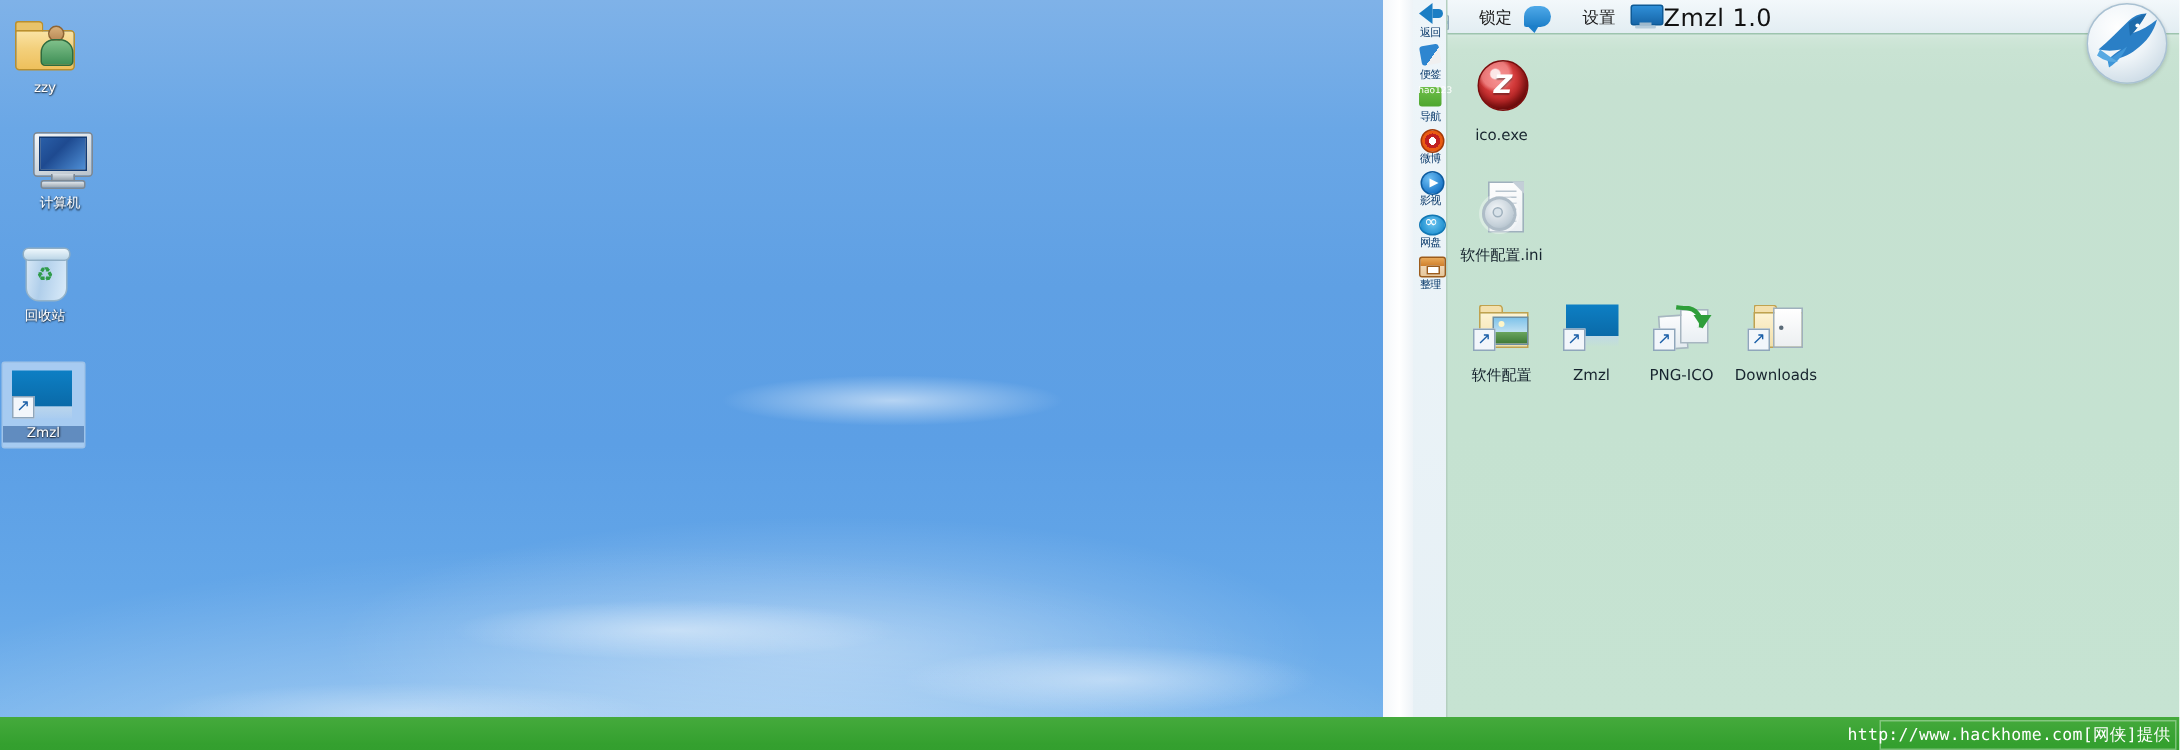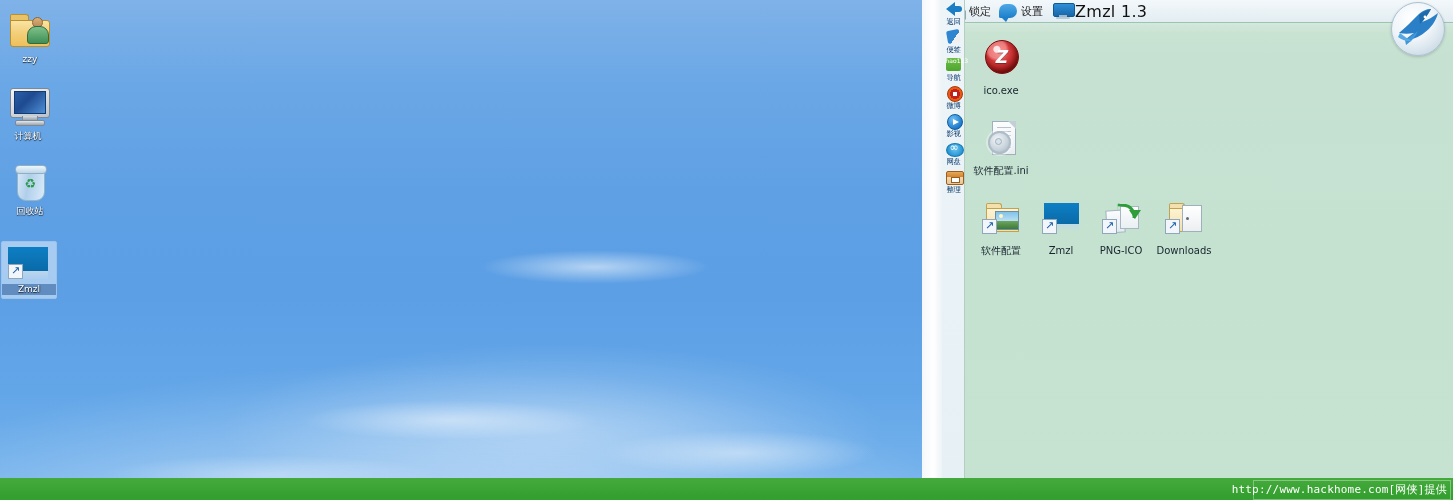--- a/index.html
+++ b/index.html
@@ -177,21 +177,21 @@
 
   
   #titlebar {
     position:absolute; left:0; top:0; width:100%; height:22px;
     display:flex; align-items:center;
     background: linear-gradient(180deg,#f3f8fb 0%, #eaf2f6 55%, #e2edf2 100%);
     padding-left:6px;
     box-sizing:border-box;
   }
   .tb-item { display:flex; align-items:center; margin-right:8px; cursor:default; }
-  .tb-item .tb-label { font-size:11px; color:#1a1a1a; margin-left:4px; white-space:nowrap; }
+  .tb-item .tb-label { font-size:11px; color:#1a1a1a; margin-left:21px; white-space:nowrap; }
 
   .ico-lock { position:relative; width:17px; height:16px; }
   .ico-lock .shackle {
     position:absolute; left:4px; top:0px; width:9px; height:8px;
     border:2px solid #9fb6c6; border-bottom:none;
     border-radius:5px 5px 0 0;
   }
   .ico-lock .bodyl {
     position:absolute; left:1px; top:7px; width:15px; height:8px;
     background: linear-gradient(180deg,#dfe9f0,#b9cddb);
@@ -514,21 +514,21 @@
         <div class="ic-userfolder">
           <div class="tab"></div>
             <div class="body"></div>
           <div class="head"></div>
             <div class="torso"></div>
         </div>
       </div>
       <span class="dlabel">zzy</span>
     </div>
 
-    <div class="desk-icon" style="left:0; top:85px;">
+    <div class="desk-icon" style="left:12px; top:85px;">
       <div class="glyph">
         <div class="ic-monitor">
           <div class="case"></div>
             <div class="scr"></div>
           <div class="stand"></div>
             <div class="base"></div>
         </div>
       </div>
       <span class="dlabel">计算机</span>
     </div>
@@ -571,21 +571,21 @@
       <div class="tb-item">
         <div class="ico-bubble"></div>
         <span class="tb-label">设置</span>
       </div>
       <div class="tb-item" style="margin-left:2px;">
         <div class="ico-monitor-sm">
           <div class="mcase"></div>
             <div class="mstand"></div>
             <div class="mbase"></div>
         </div>
-        <span id="apptitle">Zmzl 1.3</span>
+        <span id="apptitle">Zmzl 1.0</span>
       </div>
     </div>
 
     <div id="bird">
       <svg width="52" height="52" viewBox="0 0 52 52" aria-hidden="true">
         <path d="M7 30 C14 24, 20 18, 27 11 C30 8, 34 6, 39 6 C36 11, 33 15, 30 19 C36 17, 41 14, 46 10 C44 18, 39 25, 32 30 C27 34, 20 37, 13 37 C16 34, 19 32, 22 30 C17 31, 12 31, 7 30 Z" fill="#2a7fc6"></path>
         <path d="M27 12 C31 9, 35 7, 39 6 C36 12, 32 17, 28 21 Z" fill="#1e6bab"></path>
         <path d="M13 37 C18 34, 22 31, 26 28 C24 33, 20 38, 14 42 Z" fill="#3f96d8"></path>
         <path d="M8 30 C12 33, 16 36, 20 38 C15 39, 10 37, 6 34 Z" fill="#58a9e2"></path>
         <circle cx="33" cy="14" r="1.4" fill="#ffffff"></circle>

